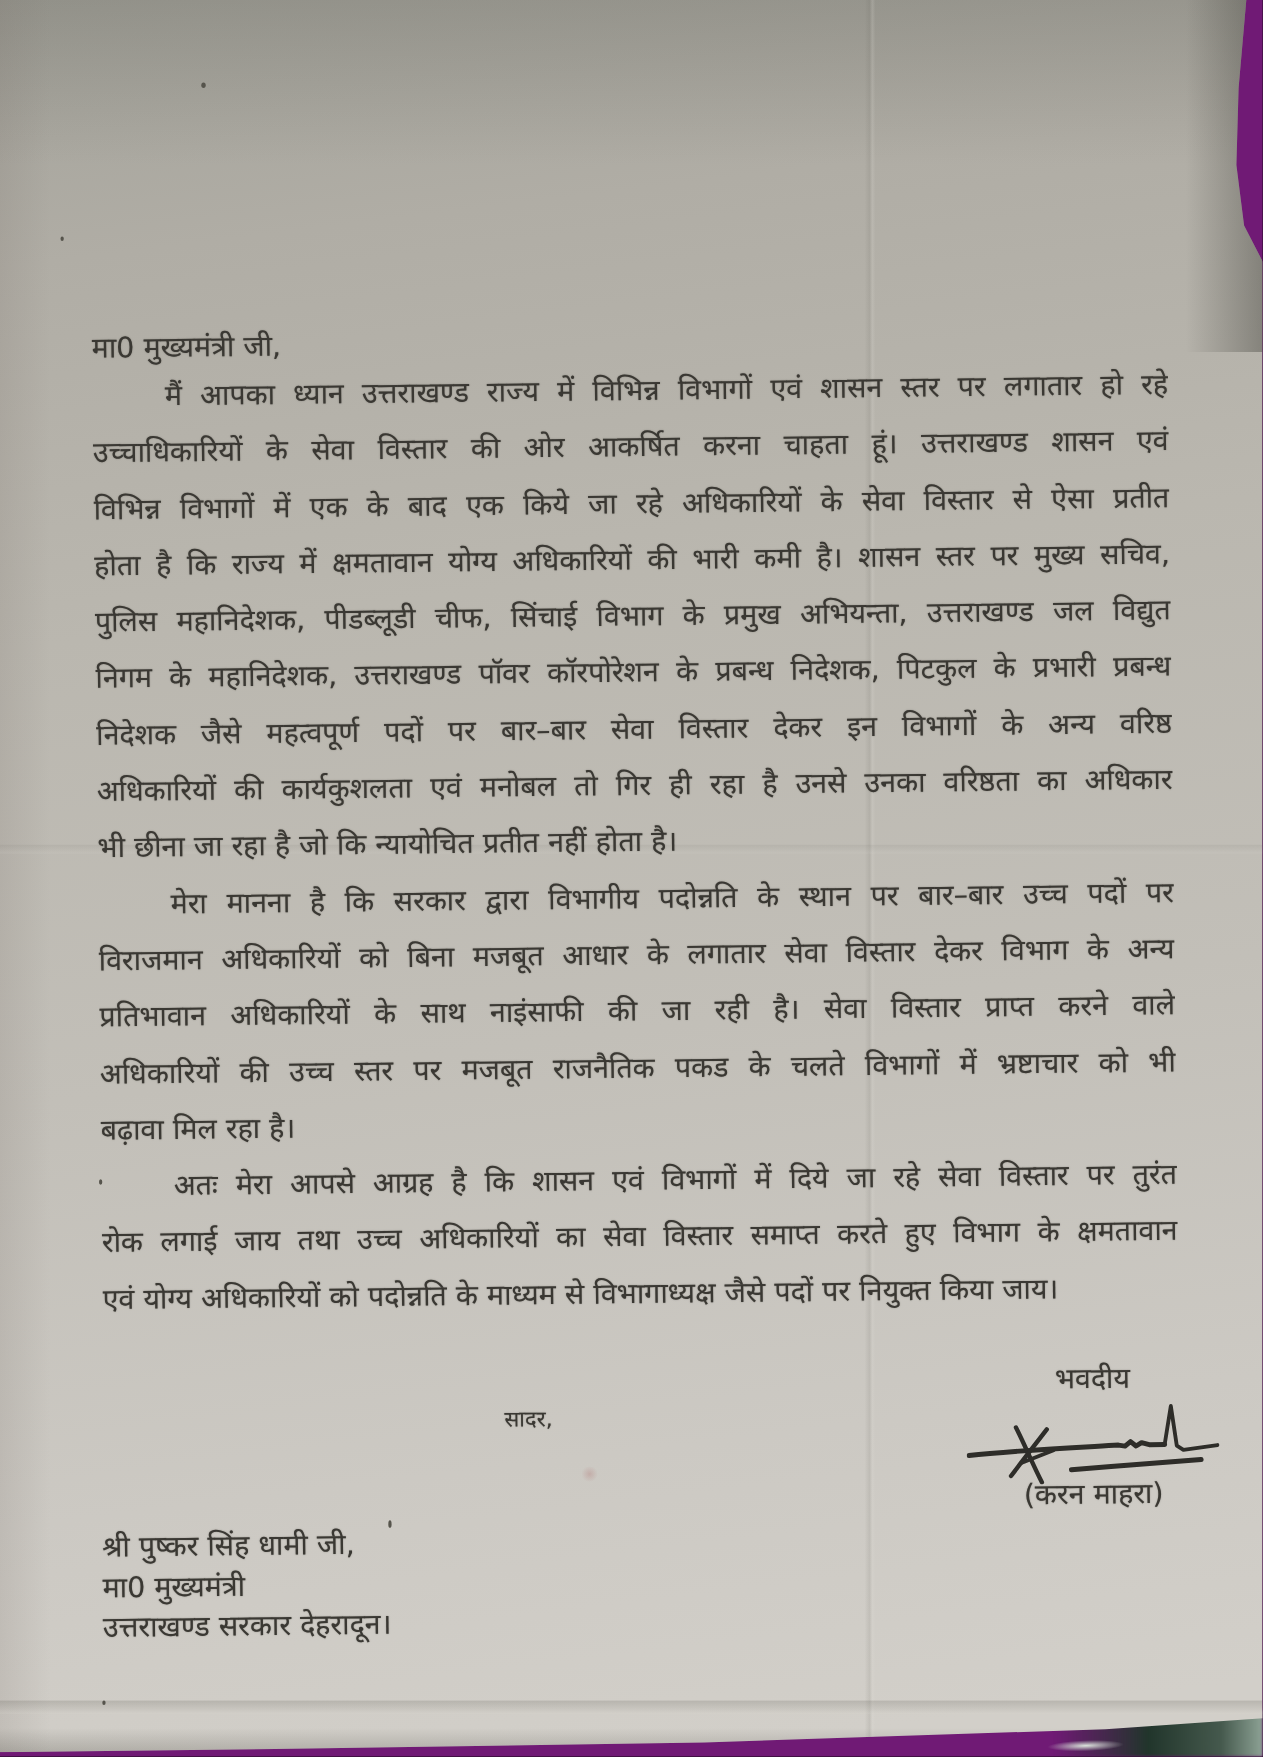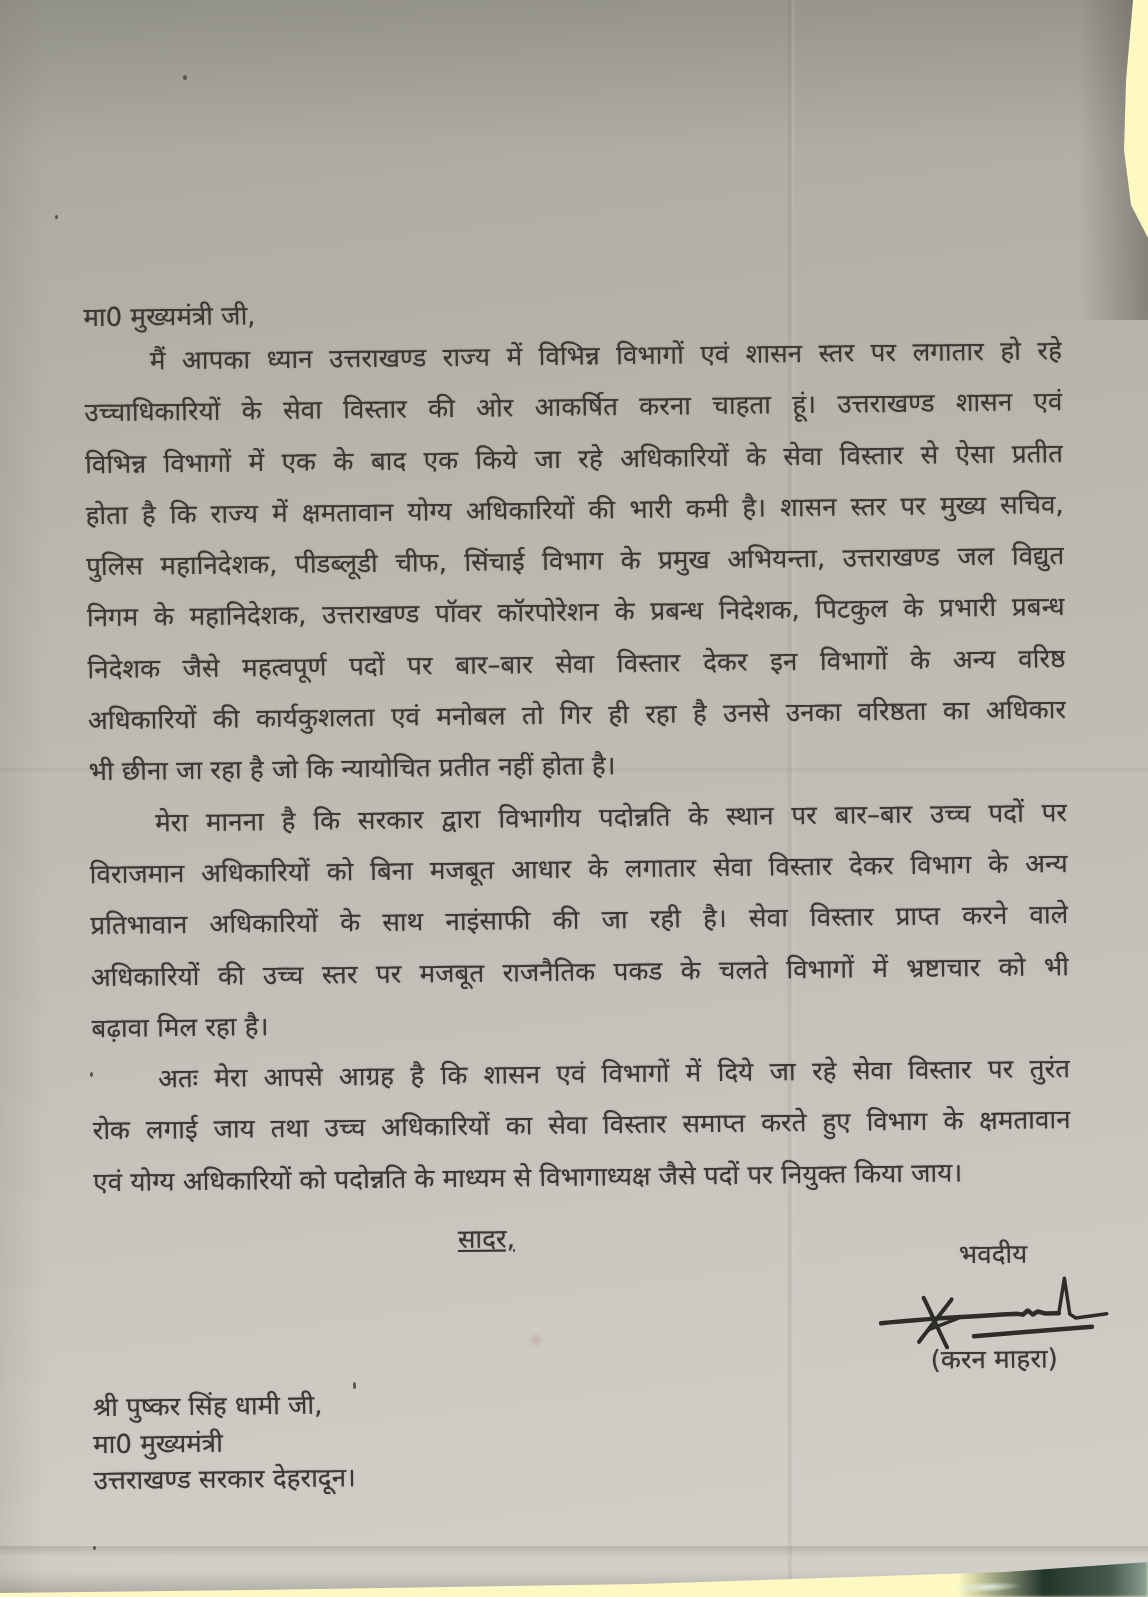--- a/index.html
+++ b/index.html
@@ -1,18 +1,18 @@
 <!DOCTYPE html>
 <html><head>
 <meta charset="utf-8">
 <style>
   html,body{margin:0;padding:0;background:#070807;}
   .stage{
     position:relative;width:1148px;height:1597px;overflow:hidden;
-    background:#fef9c3;
+    background:#701a75;
     font-family:"DejaVu Sans",sans-serif;
   }
   
   .table-sheen{
     position:absolute;right:0;bottom:0;width:190px;height:42px;
     background:linear-gradient(90deg, rgba(7,10,8,0) 0%, #21352b 45%, #45594d 80%, #8da295 100%);
     filter:blur(1.5px);
   }
   .table-glint{
     position:absolute;left:952px;top:1582px;width:70px;height:10px;
@@ -67,21 +67,21 @@
     color:#3a3833;
     text-shadow:0 0 1.2px rgba(58,56,50,.55);
   }
   .lines{position:absolute;left:88px;top:296px;width:978px;}
   .line{
     font-size:26px;height:51.3px;line-height:46px;overflow:hidden;
   }
   .line.first{height:38px;line-height:34px;}
   .line.indent{padding-left:66px;}
   .line.justify{text-align:justify;text-align-last:justify;}
-  .regards{position:absolute;left:452px;top:1220px;font-size:26px;text-decoration:underline;}
+  .regards{position:absolute;left:452px;top:1276px;font-size:20px;}
   .sig-block{position:absolute;left:858px;top:1243px;width:258px;text-align:center;}
   .sig-closing{font-size:26px;line-height:34px;}
   .sig-svg{display:block;margin:2px auto 0 auto;}
   .sig-name{font-size:26px;line-height:32px;margin-top:-6px;}
   .addr{position:absolute;left:85px;top:1385px;font-size:26px;line-height:36.5px;}
 </style>
 </head>
 <body>
 
 <div class="stage">

